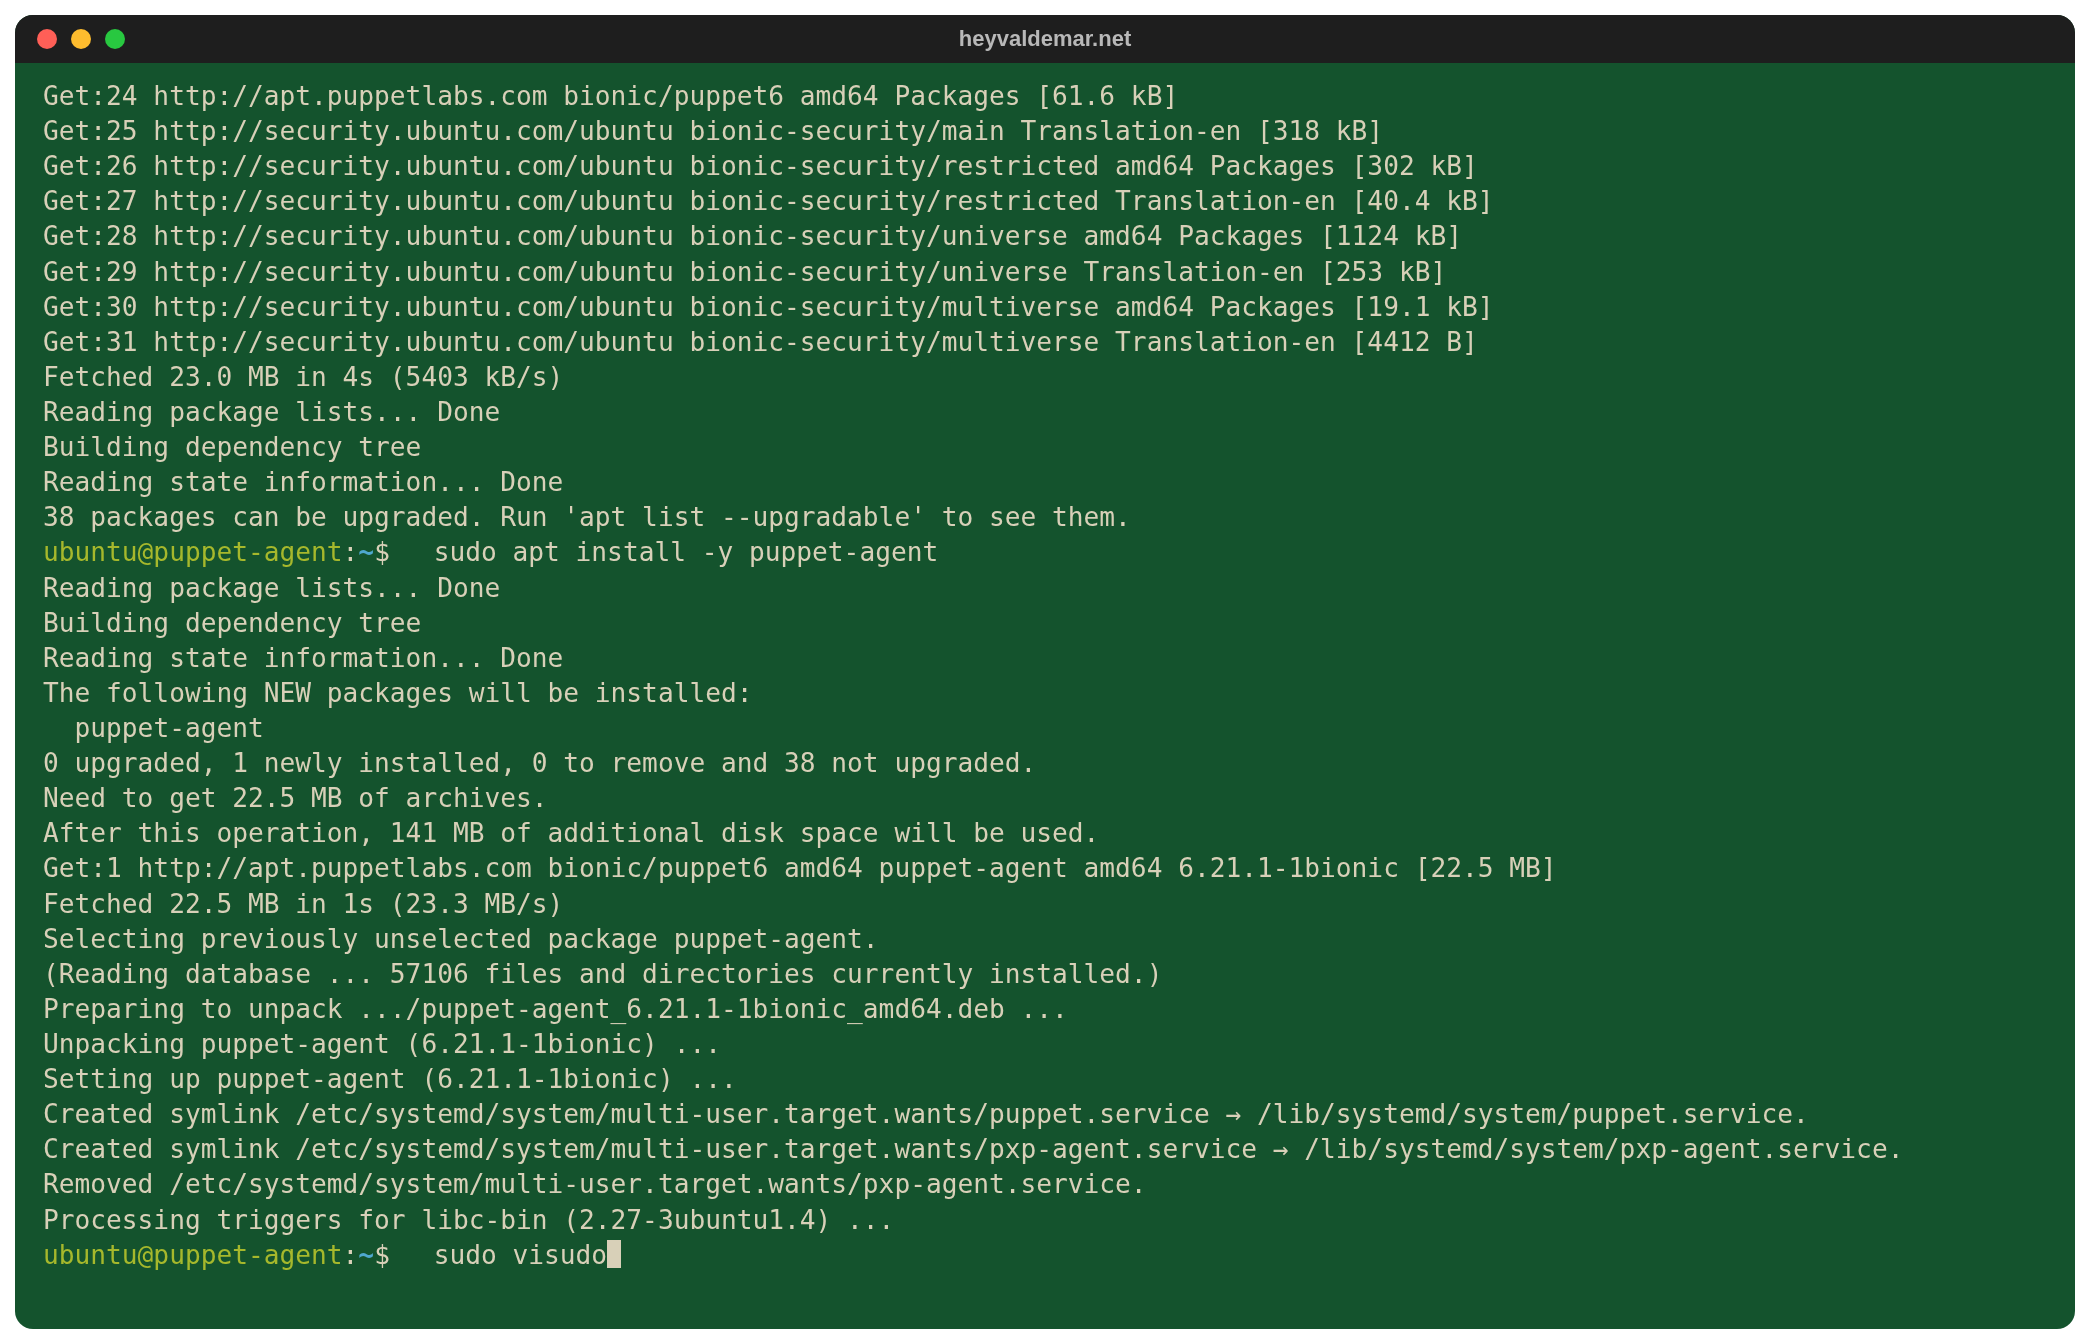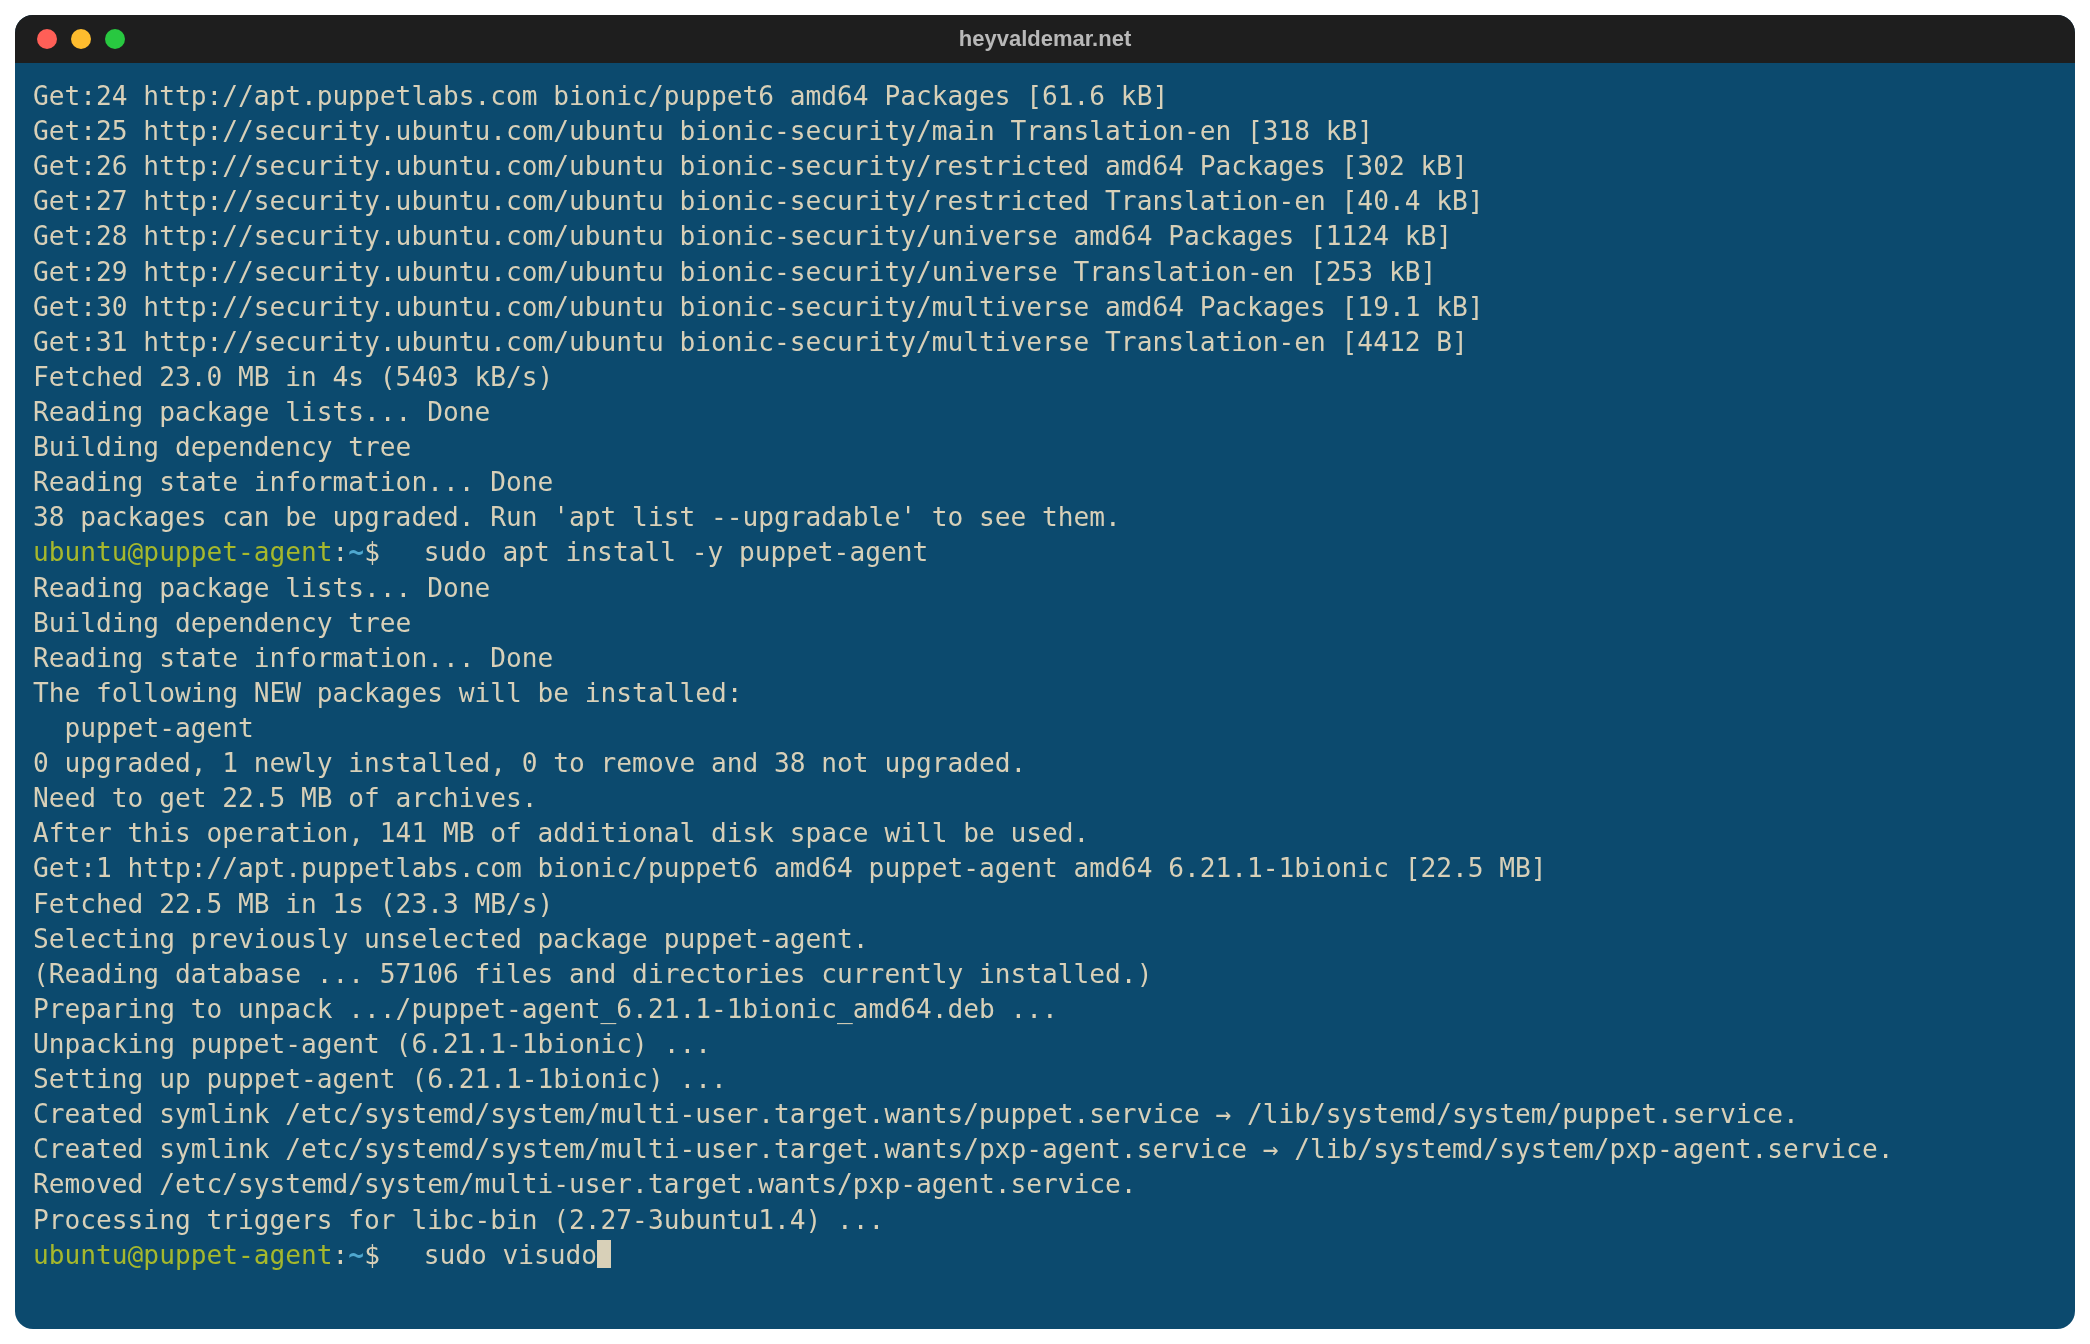--- a/index.html
+++ b/index.html
@@ -8,21 +8,21 @@
     background: #ffffff;
     width: 2090px;
     height: 1344px;
     font-family: "Menlo", "Consolas", "DejaVu Sans Mono", monospace;
   }
   .window {
     box-sizing: border-box;
     width: 2060px;
     height: 1314px;
     margin: 15px;
-    background: #0c4a6e;
+    background: #14532d;
     border-radius: 18px;
     overflow: hidden;
     display: flex;
     flex-direction: column;
   }
   .title-bar {
     position: relative;
     height: 48px;
     flex: 0 0 48px;
     display: flex;
@@ -47,21 +47,21 @@
     left: 0; right: 0;
     text-align: center;
     color: #b8b8b8;
     font-family: -apple-system, "Helvetica Neue", Arial, sans-serif;
     font-size: 22px;
     font-weight: 600;
     pointer-events: none;
   }
   .term {
     flex: 1 1 auto;
-    padding: 16px 10px 10px 18px;
+    padding: 16px 10px 10px 28px;
     color: #d8d0b8;
     font-size: 26.2px;
     line-height: 1.34;
     white-space: pre-wrap;
     word-break: break-all;
     overflow: hidden;
   }
   .ps-user { color: #a6b82c; font-weight: normal; }
   .ps-path { color: #4fa8cf; font-weight: bold; }
   .ps-dollar { color: #d8d0b8; }

